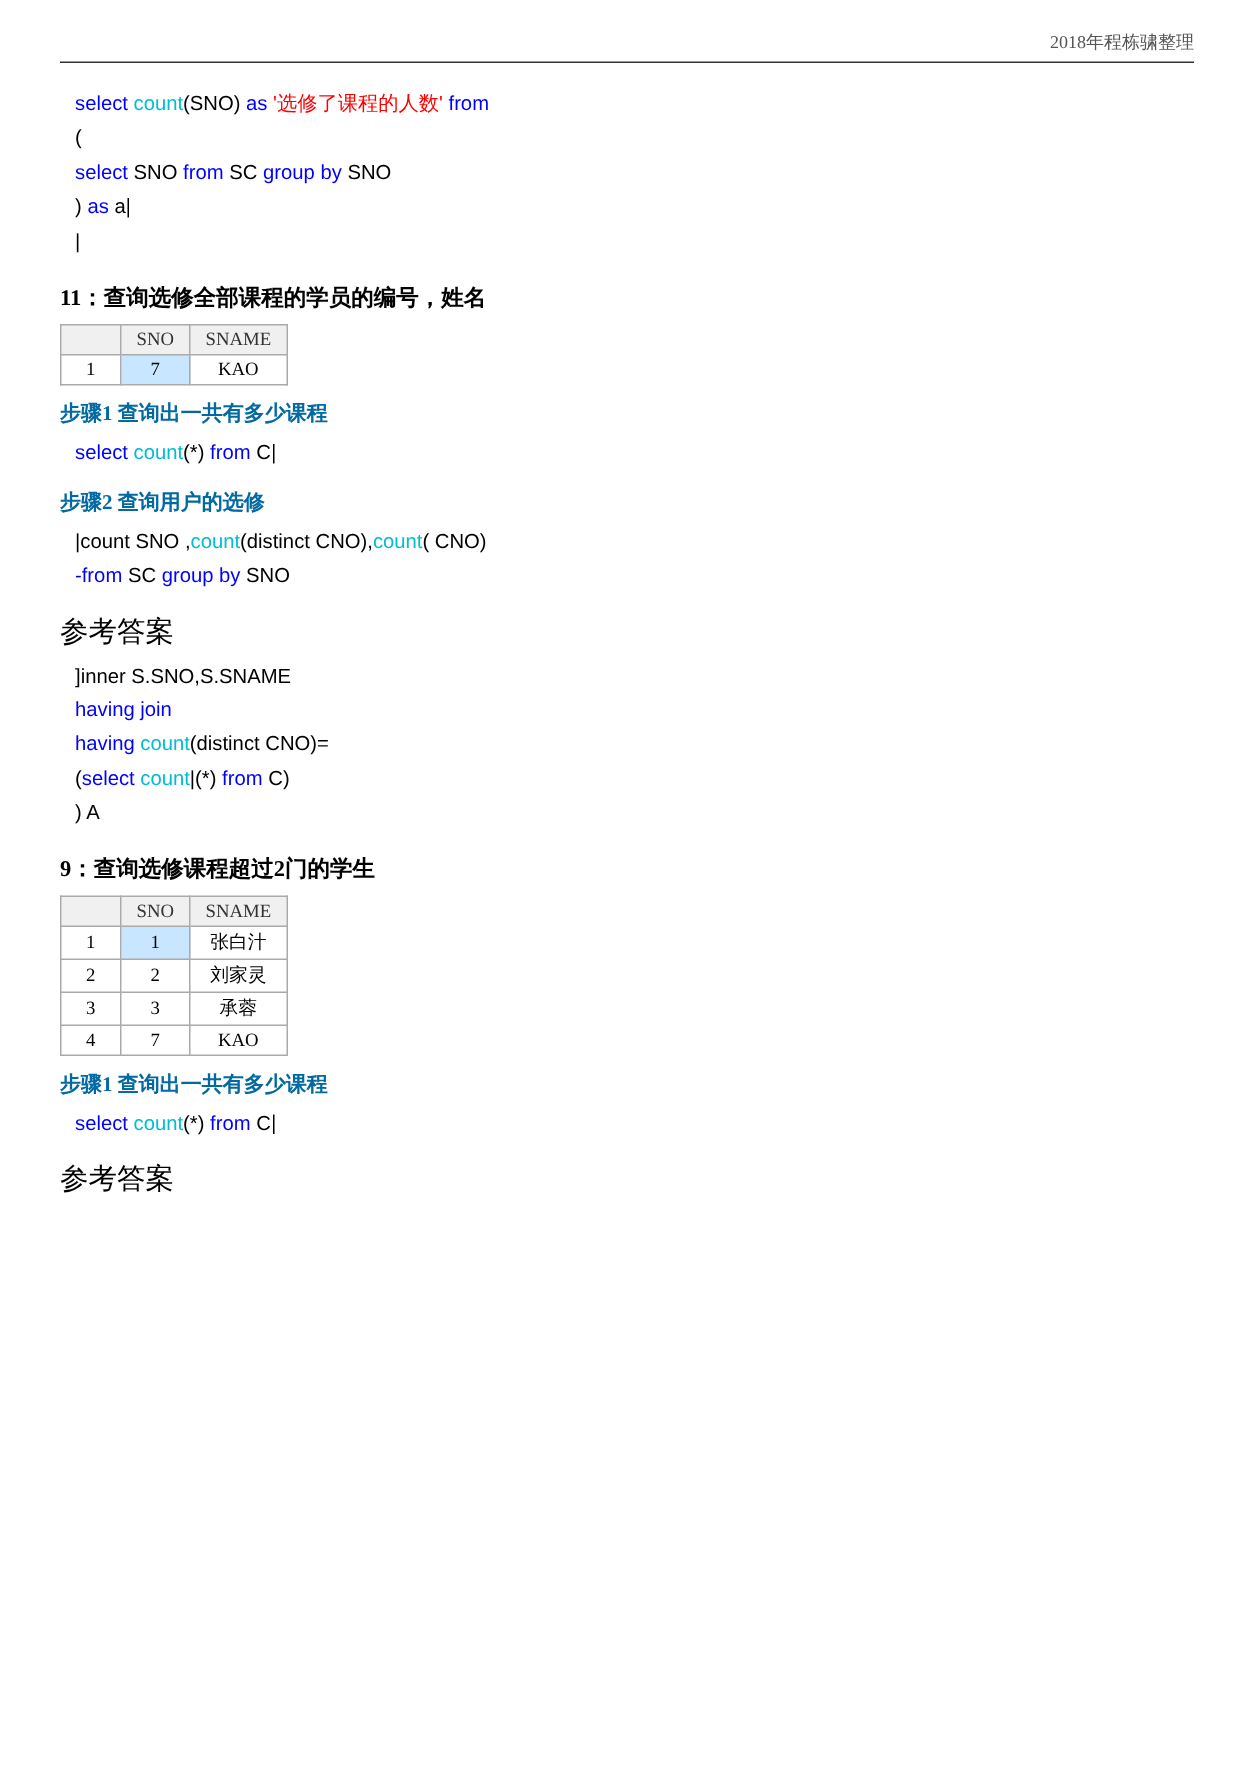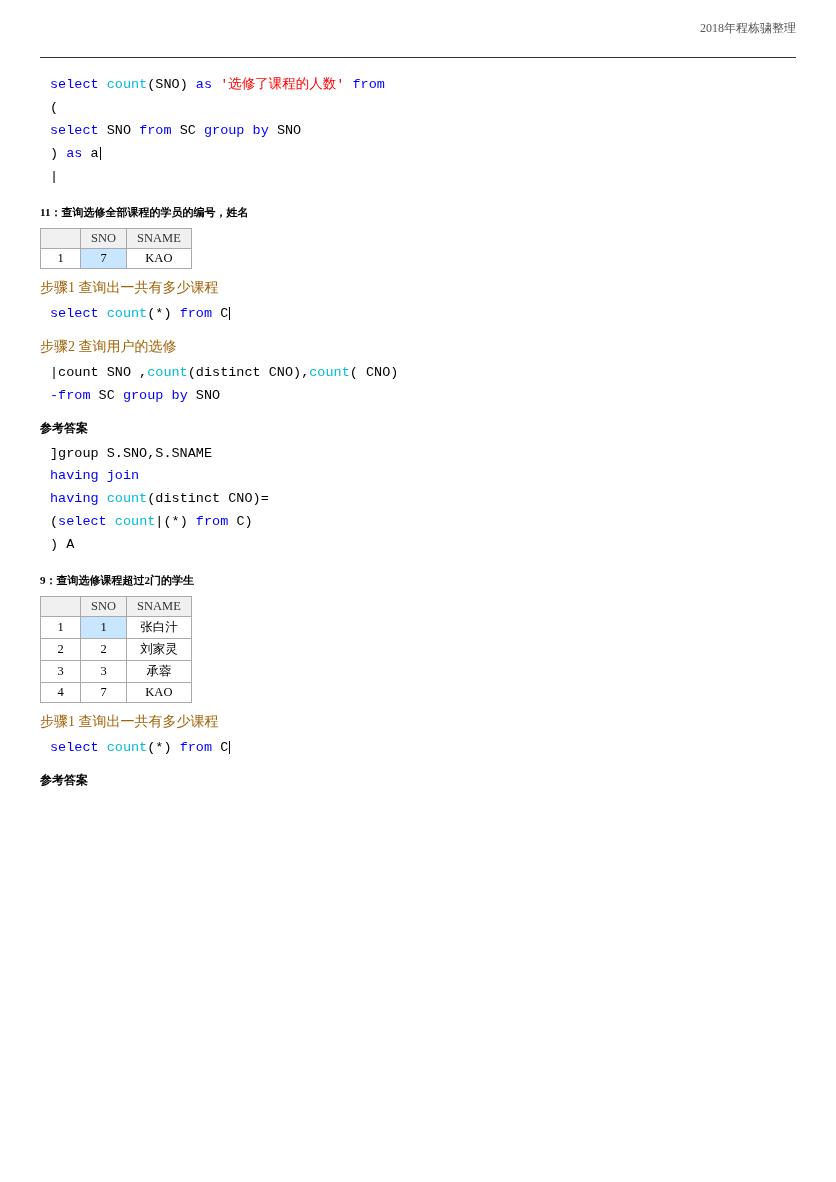--- a/index.html
+++ b/index.html
@@ -12,54 +12,54 @@
       padding: 20px 40px 40px 40px;
       width: 836px;
       min-height: 1182px;
     }
 
     .header-line {
       border-bottom: 1.5px solid #333;
       text-align: right;
       font-size: 12px;
       color: #555;
-      padding-bottom: 20px;
+      padding-bottom: 4px;
       margin-bottom: 16px;
     }
 
     .code-block {
-      font-family: Liberation Mono, monospace;
+      font-family: Liberation Sans, sans-serif;
       font-size: 13.5px;
       line-height: 1.7;
       margin: 0 0 12px 0;
       padding-left: 10px;
     }
 
     .kw { color: #00f; }
     .fn { color: #00bcd4; }
     .str { color: #f00; }
     .plain { color: #000; }
 
     .section-title {
-      font-size: 11px;
+      font-size: 15px;
       font-weight: bold;
       color: #000;
       margin: 16px 0 8px 0;
     }
 
     .step-title {
       font-size: 14px;
+      font-weight: bold;
+      color: #0369a1;
+      margin: 10px 0 6px 0;
+    }
+
+    .ref-title {
+      font-size: 19px;
       font-weight: normal;
-      color: #a16207;
-      margin: 10px 0 6px 0;
-    }
-
-    .ref-title {
-      font-size: 12px;
-      font-weight: bold;
       color: #000;
       margin: 10px 0 6px 0;
     }
 
     table.result-table {
       border-collapse: collapse;
       margin: 6px 0 10px 0;
       font-size: 12.5px;
       font-family: "SimSun", serif;
     }
@@ -145,21 +145,21 @@
   </span>
   <span class="code-line">
     <span style="color:#00f;">-from </span><span class="plain">SC  </span><span class="kw">group </span><span class="kw">by </span><span class="plain">SNO</span>
   </span>
 </div>
 
 <div class="ref-title">参考答案</div>
 
 <div class="code-block">
   <span class="code-line">
-    <span class="plain">]group S.SNO,S.SNAME</span>
+    <span class="plain">]inner S.SNO,S.SNAME</span>
   </span>
   <span class="code-line">
     <span class="plain"> </span><span class="kw">having </span><span class="kw">join</span>
   </span>
   <span class="code-line">
     <span class="plain">  </span><span class="kw">having </span><span class="fn">count</span><span class="plain">(distinct CNO)=</span>
   </span>
   <span class="code-line">
     <span class="plain">  (</span><span class="kw">select </span><span class="fn">count</span><span class="plain">|(*) </span><span class="kw">from </span><span class="plain">C)</span>
   </span>

